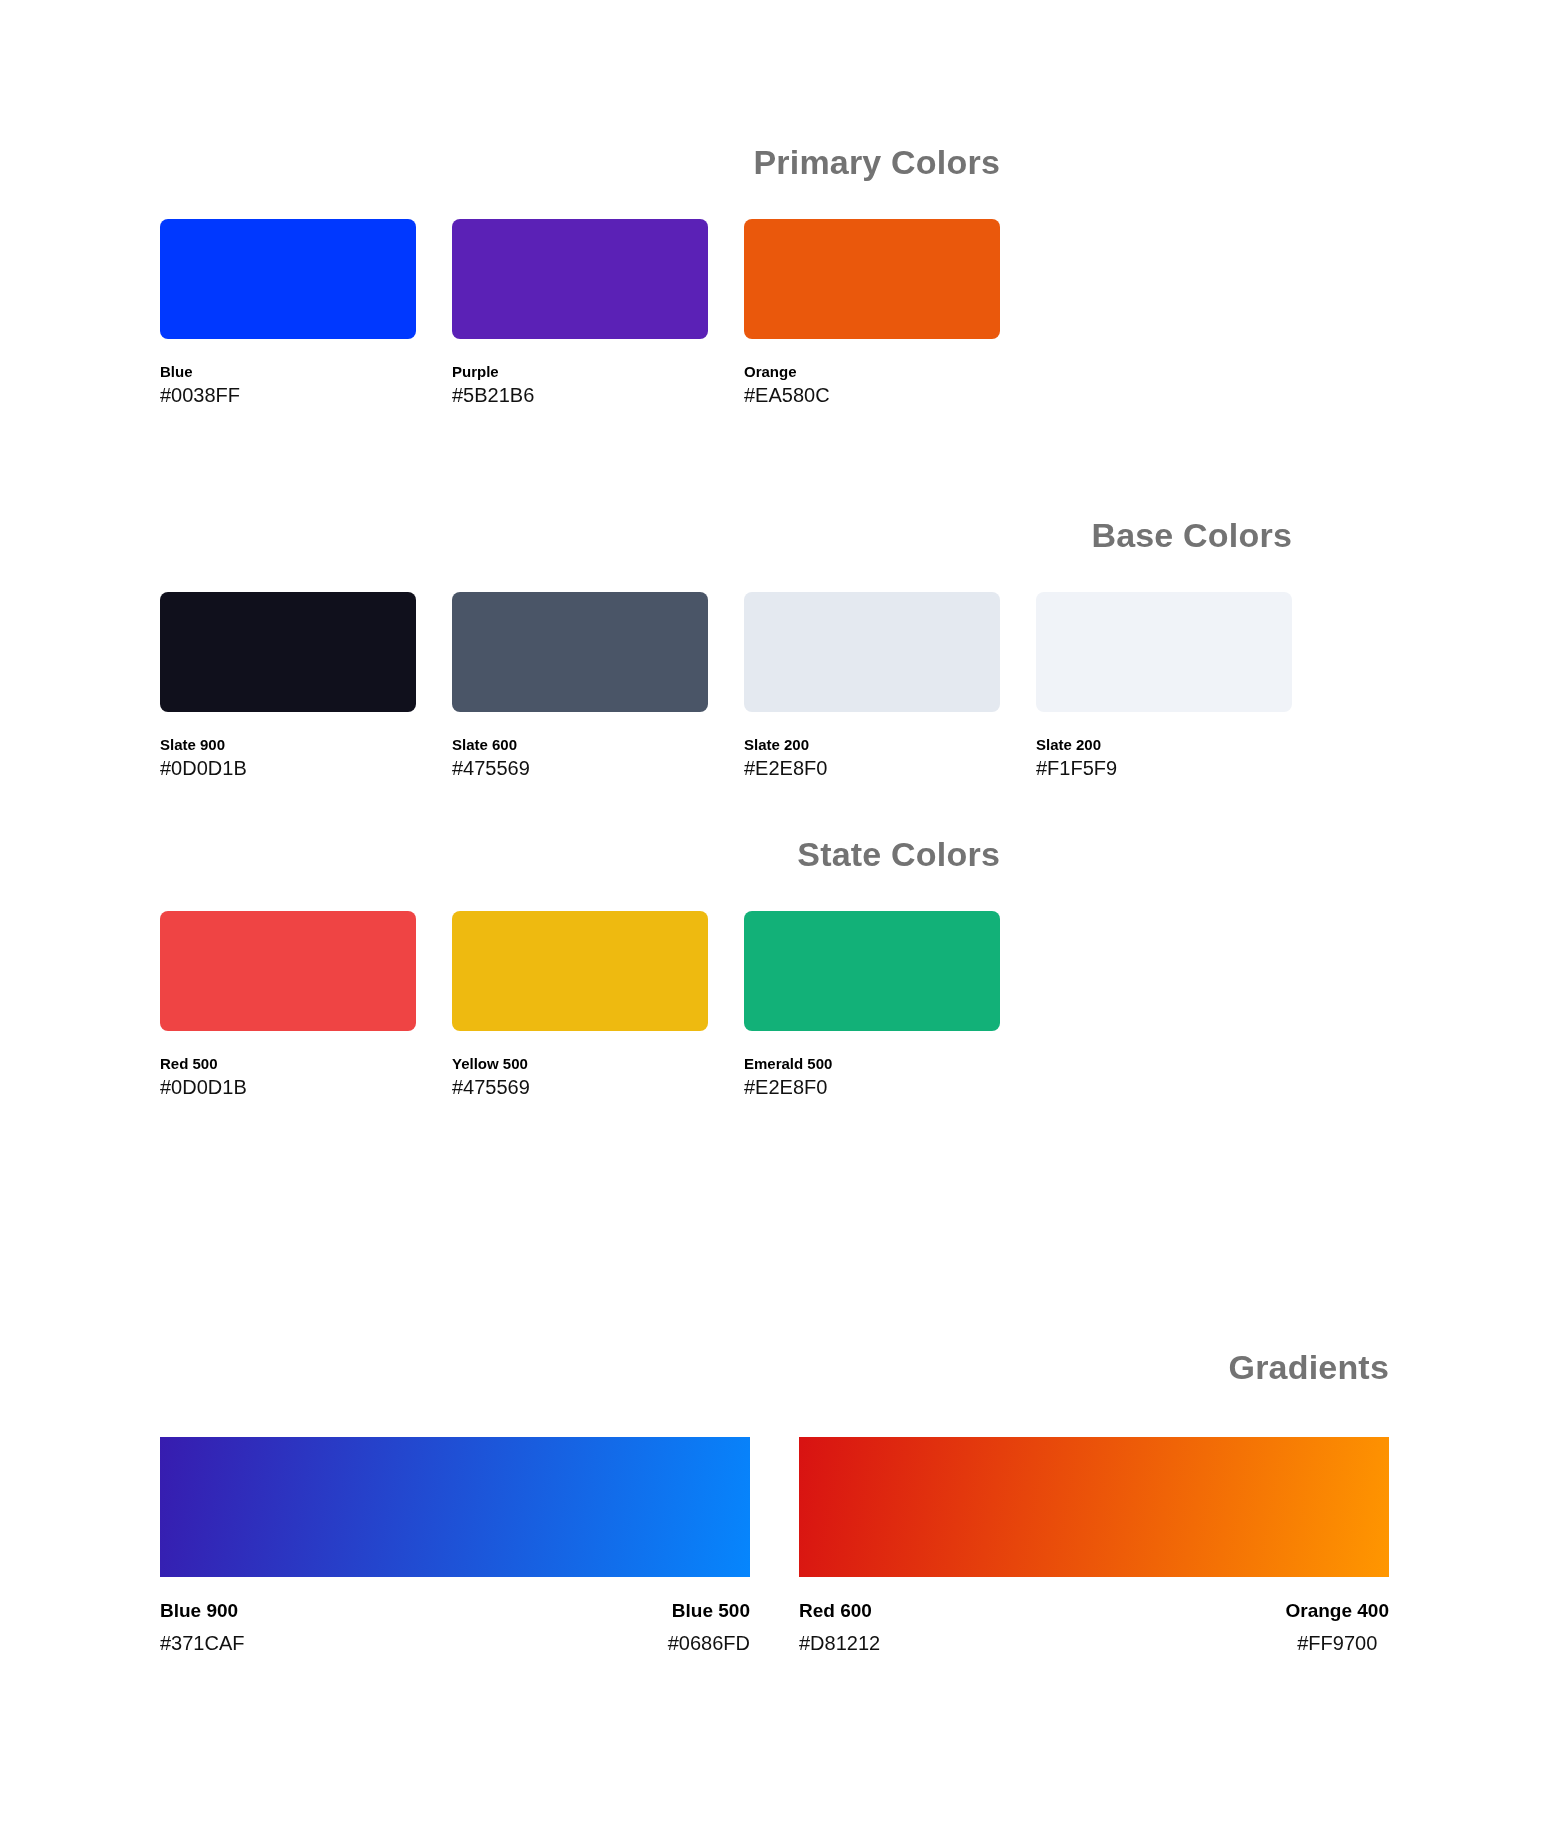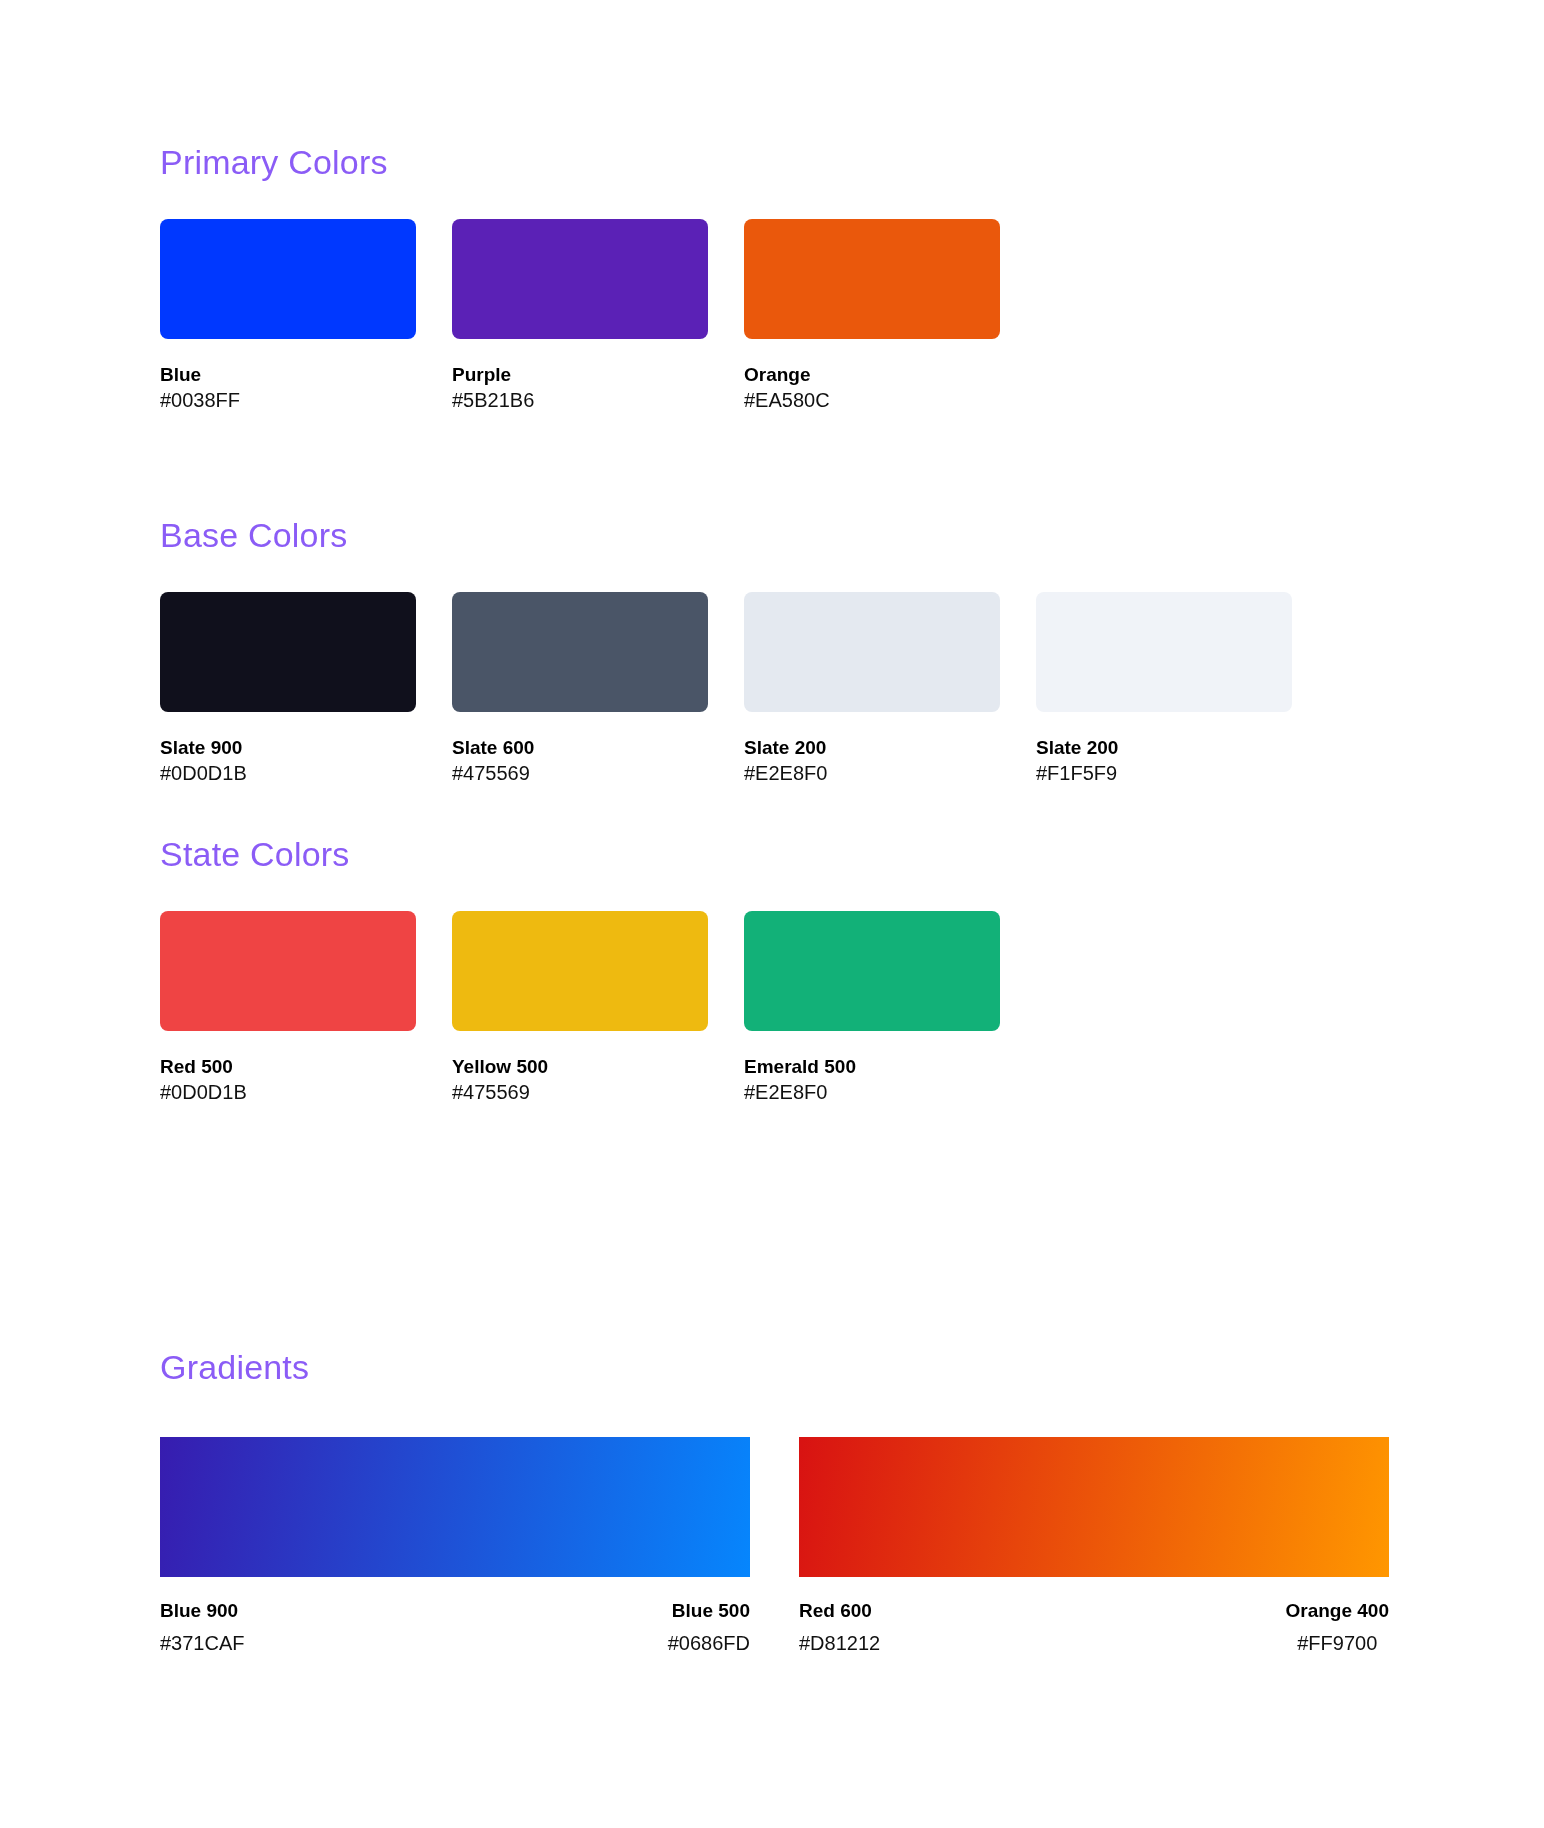--- a/index.html
+++ b/index.html
@@ -18,45 +18,46 @@
   .page {
     position: relative;
     width: 1544px;
     height: 1828px;
     padding: 0 160px;
   }
 
   
   .section-title {
     font-size: 34px;
-    font-weight: 400;
-    color: #8b5cf6;
+    font-weight: 700;
+    color: #737373;
     letter-spacing: 0.2px;
     line-height: 1;
+    text-align: right;
   }
 
   
   .section { position: absolute; left: 160px; }
 
   .swatch-row {
     display: flex;
     gap: 36px;
   }
 
   .swatch-cell { width: 256px; }
 
   .swatch-chip {
     width: 256px;
     height: 120px;
     border-radius: 8px;
   }
 
   .swatch-name {
     margin-top: 24px;
-    font-size: 19px;
+    font-size: 15px;
     font-weight: 700;
     color: #000000;
     line-height: 1.25;
   }
 
   .swatch-hex {
     margin-top: 1px;
     font-size: 20px;
     font-weight: 400;
     color: #111111;

